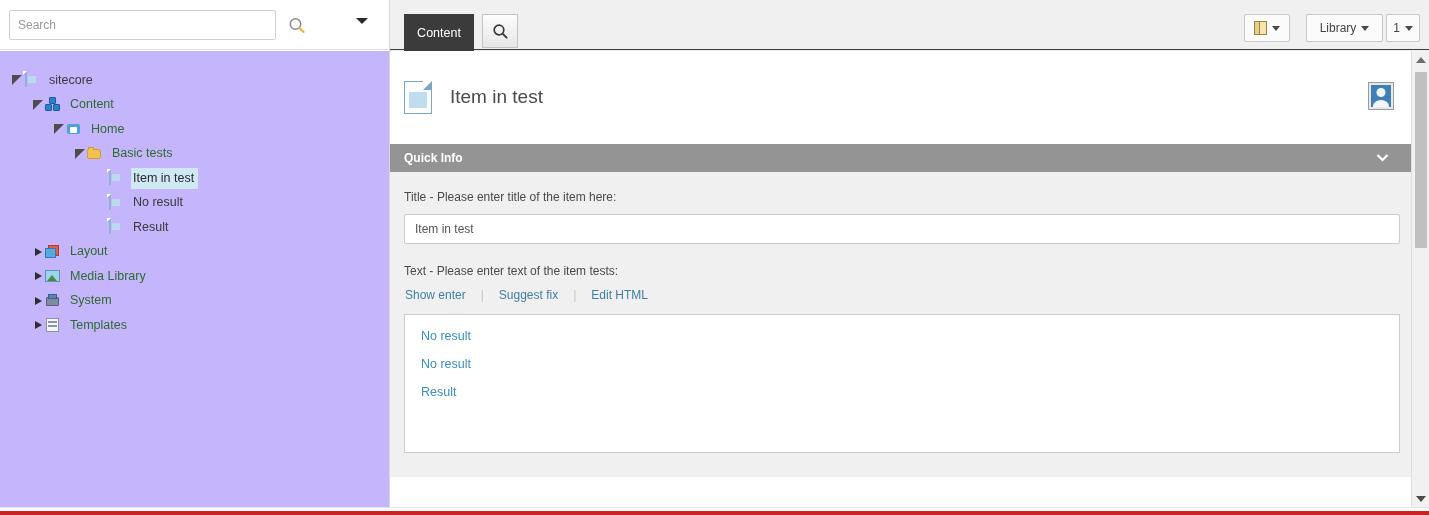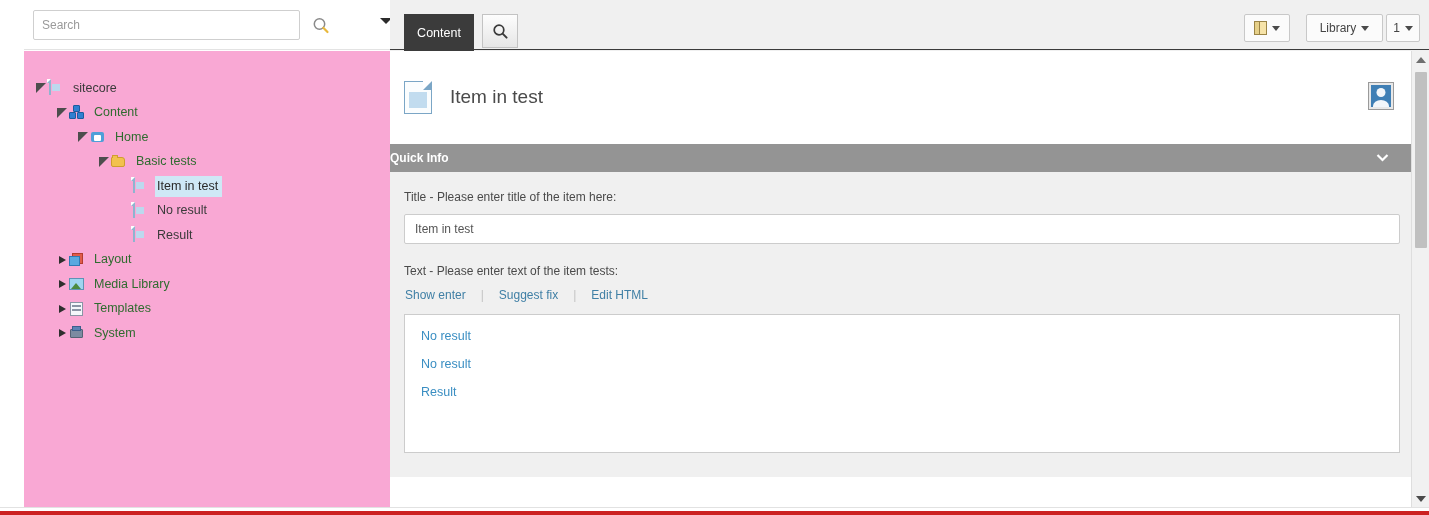--- a/index.html
+++ b/index.html
@@ -14,21 +14,20 @@
   }
 
   #app { position: relative; width: 1429px; height: 515px; }
 
   
   #left-panel {
     position: absolute; left: 0; top: 0;
     width: 390px; height: 507px;
     background: #ffffff;
     border-right: 1px solid #d9d9d9;
-    margin-left: 24px;
   }
   #search-bar {
     position: relative;
     height: 50px;
     background: #ffffff;
     border-bottom: 1px solid #e3e3e3;
   }
   #search-input {
     position: absolute; left: 9px; top: 10px;
     width: 267px; height: 30px;
@@ -56,22 +55,22 @@
     width: 0; height: 0;
     border-left: 6px solid transparent;
     border-right: 6px solid transparent;
     border-top: 6px solid #2b2b2b;
   }
 
   
   #tree {
     position: absolute; left: 0; top: 51px;
     width: 389px; height: 456px;
-    background: #f9a8d4;
-    padding-top: 25px;
+    background: #c4b5fd;
+    padding-top: 17px;
     overflow: hidden;
   }
   .tree-row {
     position: relative;
     height: 24.5px;
     display: flex;
     align-items: center;
     white-space: nowrap;
     cursor: pointer;
   }
@@ -341,20 +340,21 @@
     content:""; position:absolute; left:50%; bottom:-5px;
     transform:translateX(-50%);
     width:16px;height:12px;border-radius:50% 50% 0 0;background:#f2f6fa;
   }
 
   .section-bar {
     position: relative;
     height: 28px;
     display: flex;
     align-items: center;
+    padding-left: 14px;
     color: #ffffff;
     font-size: 12px;
     font-weight: bold;
     cursor: pointer;
   }
   #sec-quickinfo { background: #949494; margin-top: 1px; }
   #sec-data {
     background: #434343;
     border-left: 4px solid #cf2c2c;
     padding-left: 10px;
@@ -544,29 +544,29 @@
           <span class="tree-toggle">
             <span class="tri-closed"></span>
           </span>
           <span class="tree-ico"><span class="ico-media"><i></i><b></b></span></span>
           <span class="tree-label green">Media Library</span>
         </div>
         <div class="tree-row" style="padding-left: 31px;">
           <span class="tree-toggle">
             <span class="tri-closed"></span>
           </span>
+          <span class="tree-ico"><span class="ico-system"><i></i><b></b></span></span>
+          <span class="tree-label green">System</span>
+        </div>
+        <div class="tree-row" style="padding-left: 31px;">
+          <span class="tree-toggle">
+            <span class="tri-closed"></span>
+          </span>
           <span class="tree-ico"><span class="ico-templates"><i></i><b></b></span></span>
           <span class="tree-label green">Templates</span>
-        </div>
-        <div class="tree-row" style="padding-left: 31px;">
-          <span class="tree-toggle">
-            <span class="tri-closed"></span>
-          </span>
-          <span class="tree-ico"><span class="ico-system"><i></i><b></b></span></span>
-          <span class="tree-label green">System</span>
         </div>
       </div>
   </div>
 
   <div id="right-panel">
 
     <div id="top-tabs">
       <div id="tab-content">Content</div>
       <div id="tab-search">
         <svg width="17" height="17" viewBox="0 0 17 17">

